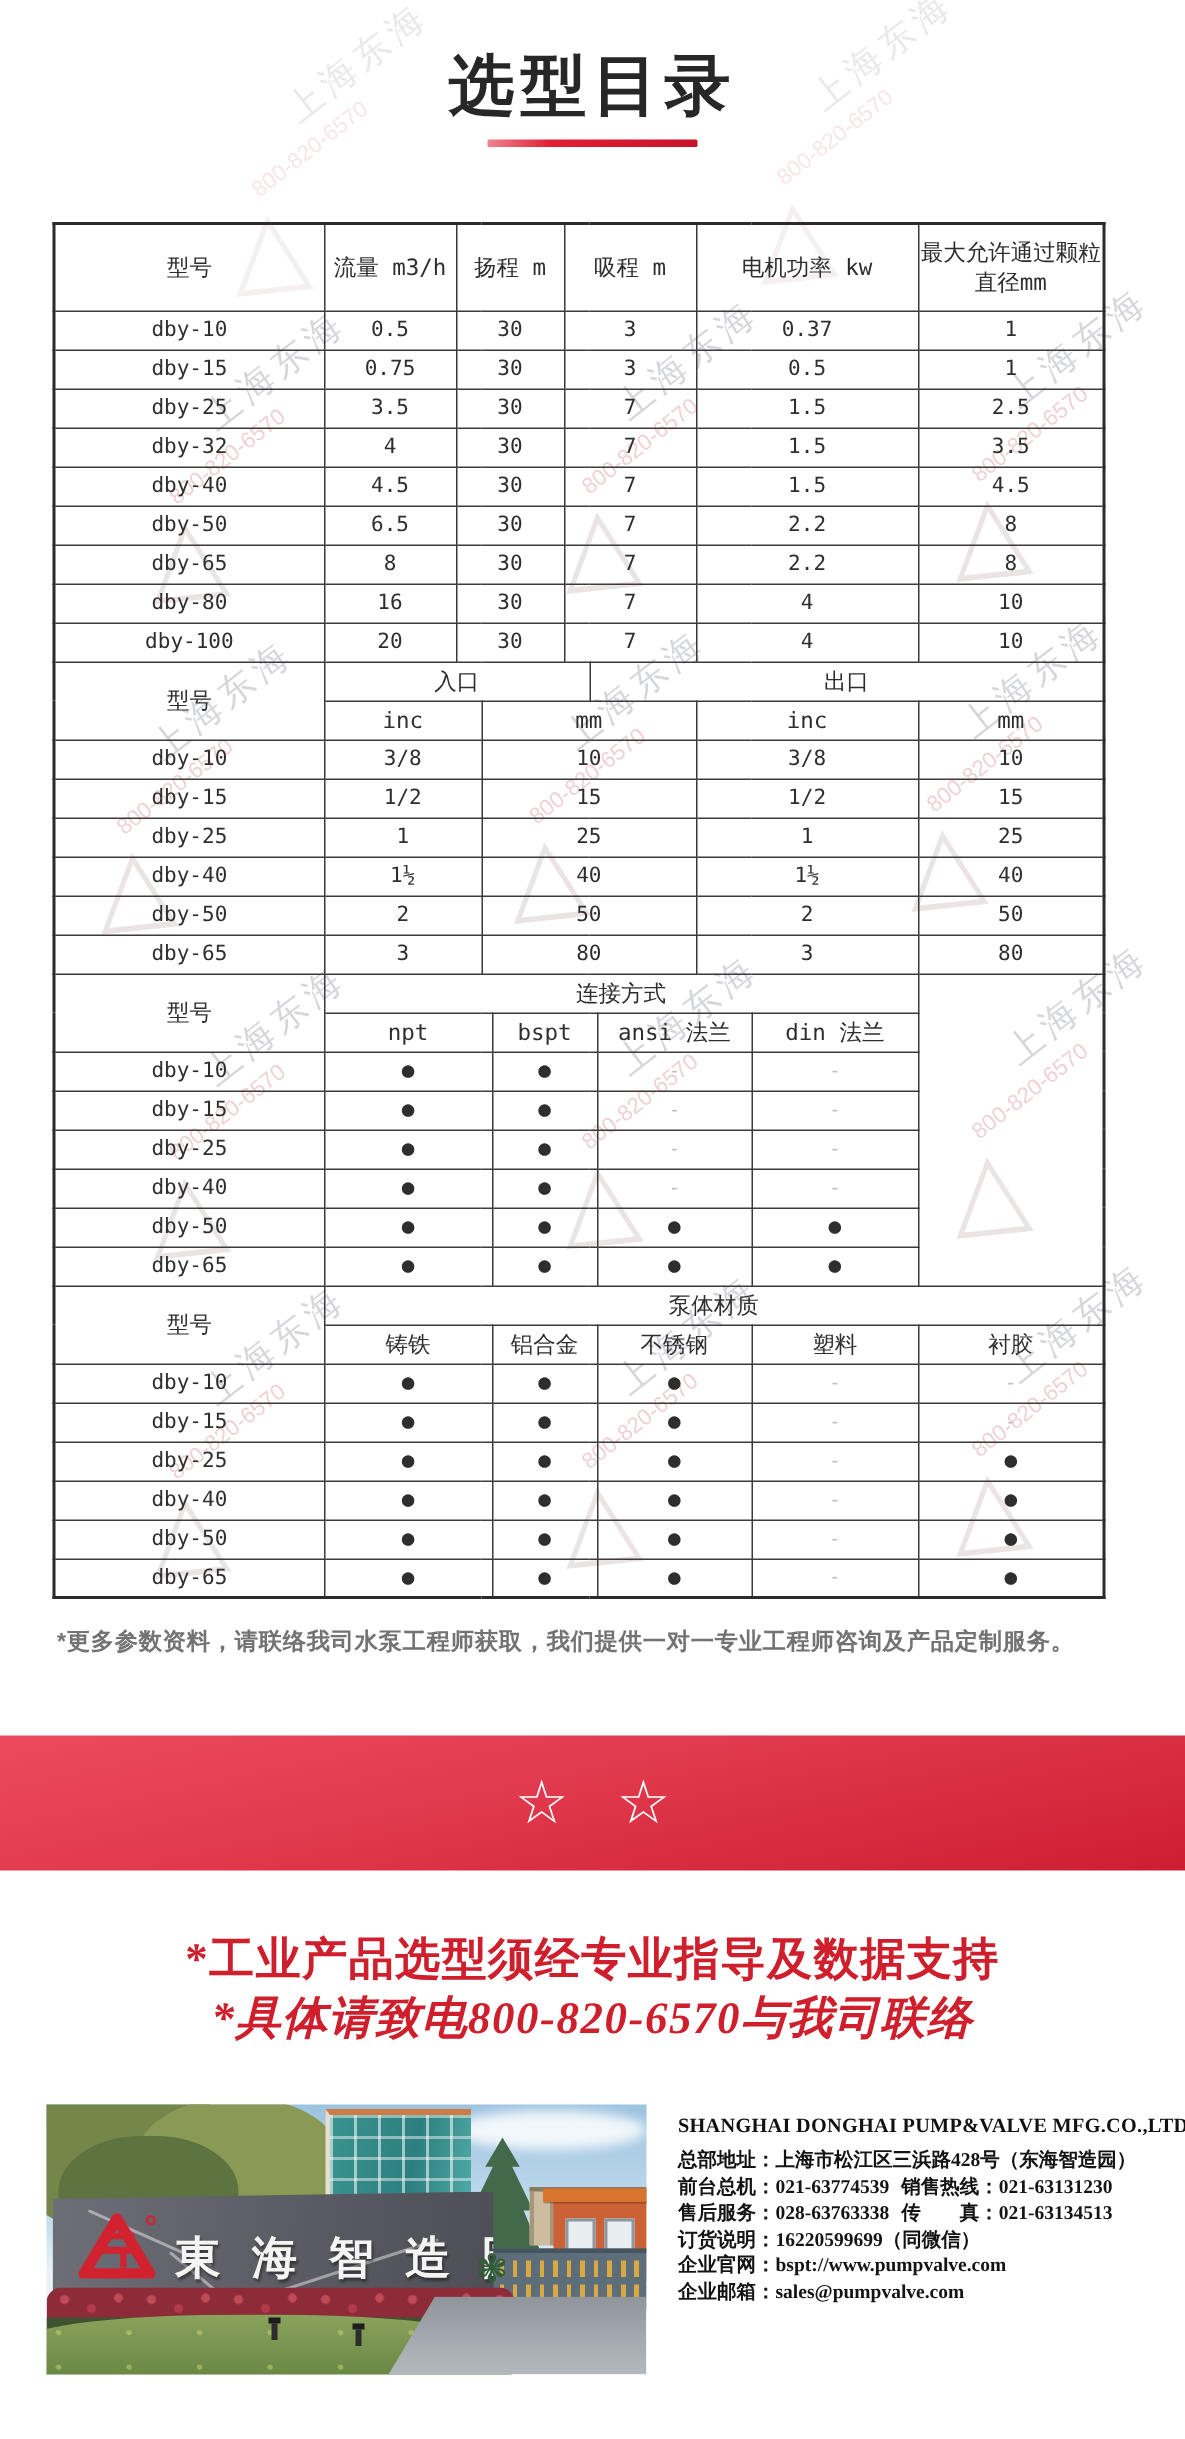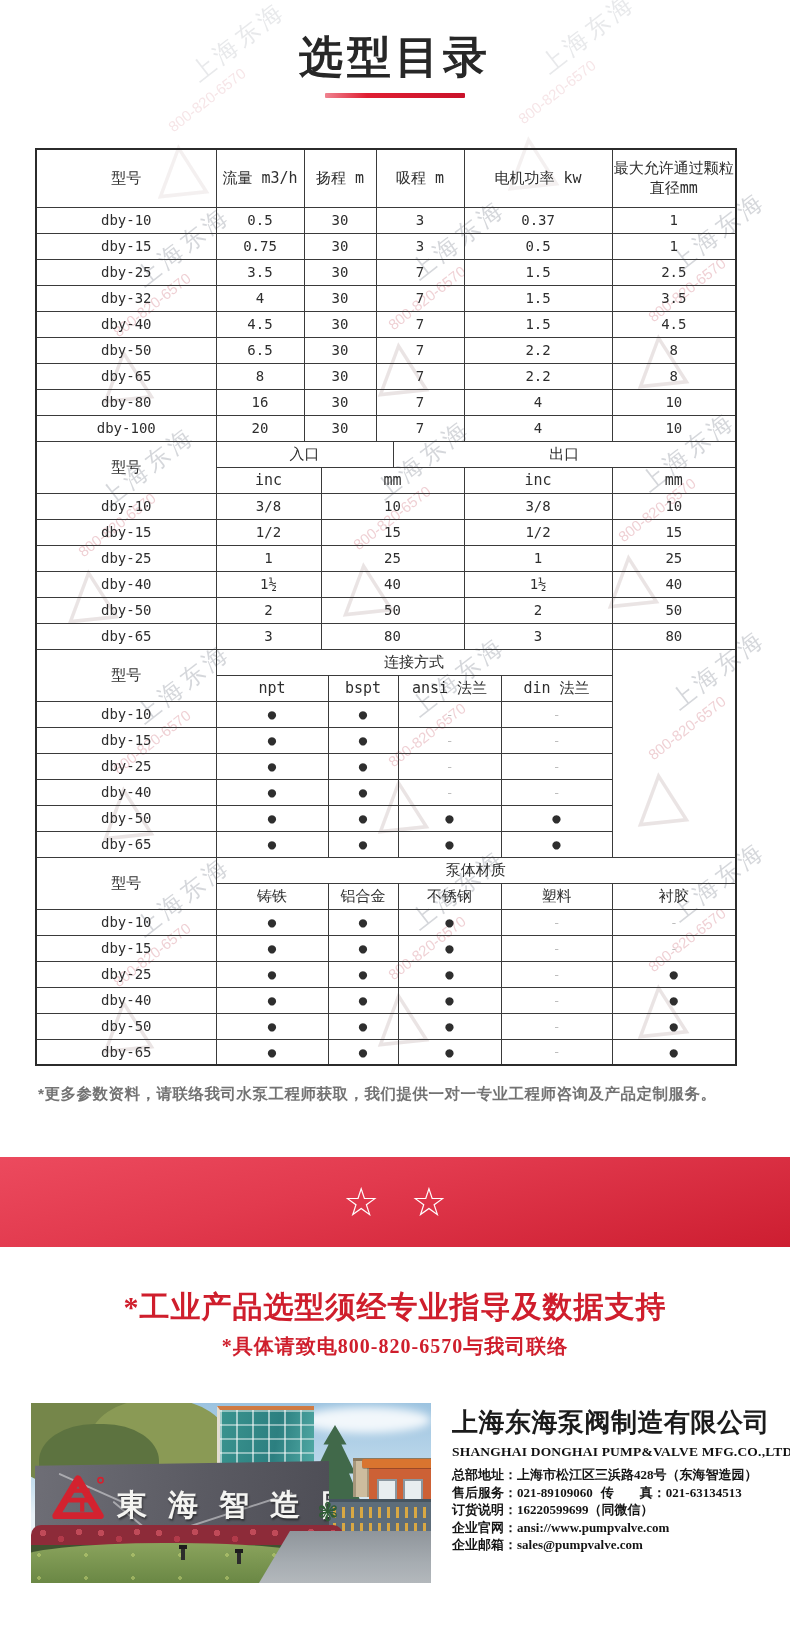--- a/index.html
+++ b/index.html
@@ -45,21 +45,21 @@
   .banner{position:absolute;left:0;top:1157px;width:790px;height:90px;
     background:linear-gradient(168deg,#ec4a5e 0%,#e23a4e 40%,#cd1e31 100%);
     display:flex;align-items:center;justify-content:center;}
   .banner .star{color:#ffffff;font-size:40px;margin:0 16px;line-height:1;}
   .banner .btxt{color:#ffffff;font-size:46px;font-weight:bold;letter-spacing:12px;line-height:1;}
 
   
   .notice{position:absolute;left:0;top:1288px;width:790px;text-align:center;z-index:2;
     font-family:"Liberation Serif","DejaVu Serif",serif;font-weight:bold;color:#cf1e2c;}
   .notice .n1{font-size:30px;line-height:38px;letter-spacing:1px;}
-  .notice .n2{font-size:20px;line-height:40px;letter-spacing:1px;}
+  .notice .n2{font-size:30px;line-height:40px;letter-spacing:1px;font-style:italic;}
 
   
   .photo{position:absolute;left:31px;top:1403px;width:400px;height:180px;overflow:hidden;
     background:linear-gradient(180deg,#9cc3e0 0%,#c6deee 45%,#e9f2f8 62%,#eef3f6 100%);}
   .cloud{position:absolute;left:270px;top:4px;width:130px;height:26px;border-radius:50%;
     background:rgba(255,255,255,.85);filter:blur(4px);}
   .trees-left{position:absolute;left:-22px;top:-14px;width:215px;height:112px;}
   .trees-left .b1{position:absolute;left:0;top:0;width:150px;height:100px;border-radius:46%;background:#75864a;}
   .trees-left .b2{position:absolute;left:80px;top:10px;width:140px;height:95px;border-radius:46%;background:#8a9a55;}
   .trees-left .b3{position:absolute;left:30px;top:35px;width:120px;height:80px;border-radius:46%;background:#5d7340;}
@@ -527,34 +527,36 @@
     <div class="flowers"></div>
     <div class="hedge-base"></div>
     <div class="lawn"></div>
     <div class="road"></div>
     <div class="plant">❃</div>
     <div class="lamp l1"></div>
     <div class="lamp l2"></div>
   </div>
 
   <div class="company">
-    <div class="c-name">上海东海泵阀制造有限公司</div>
     <div class="c-name-en">SHANGHAI DONGHAI PUMP&amp;VALVE MFG.CO.,LTD.</div>
     <div class="c-lines">
       <div class="c-line">
         <span class="lb">总部地址：</span><span>上海市松江区三浜路428号（东海智造园）</span>
       </div>
       <div class="c-line">
-        <span class="lb">售后服务：</span><span>021-89109060</span><span class="lb seg2">传　　真：</span><span>021-63134513</span>
+        <span class="lb">前台总机：</span><span>021-63774539</span><span class="lb seg2">销售热线：</span><span>021-63131230</span>
+      </div>
+      <div class="c-line">
+        <span class="lb">售后服务：</span><span>028-63763338</span><span class="lb seg2">传　　真：</span><span>021-63134513</span>
       </div>
       <div class="c-line">
         <span class="lb">订货说明：</span><span>16220599699（同微信）</span>
       </div>
       <div class="c-line">
-        <span class="lb">企业官网：</span><span>ansi://www.pumpvalve.com</span>
+        <span class="lb">企业官网：</span><span>bspt://www.pumpvalve.com</span>
       </div>
       <div class="c-line">
         <span class="lb">企业邮箱：</span><span>sales@pumpvalve.com</span>
       </div>
     </div>
   </div>
 
 </div>
 
 </body></html>

